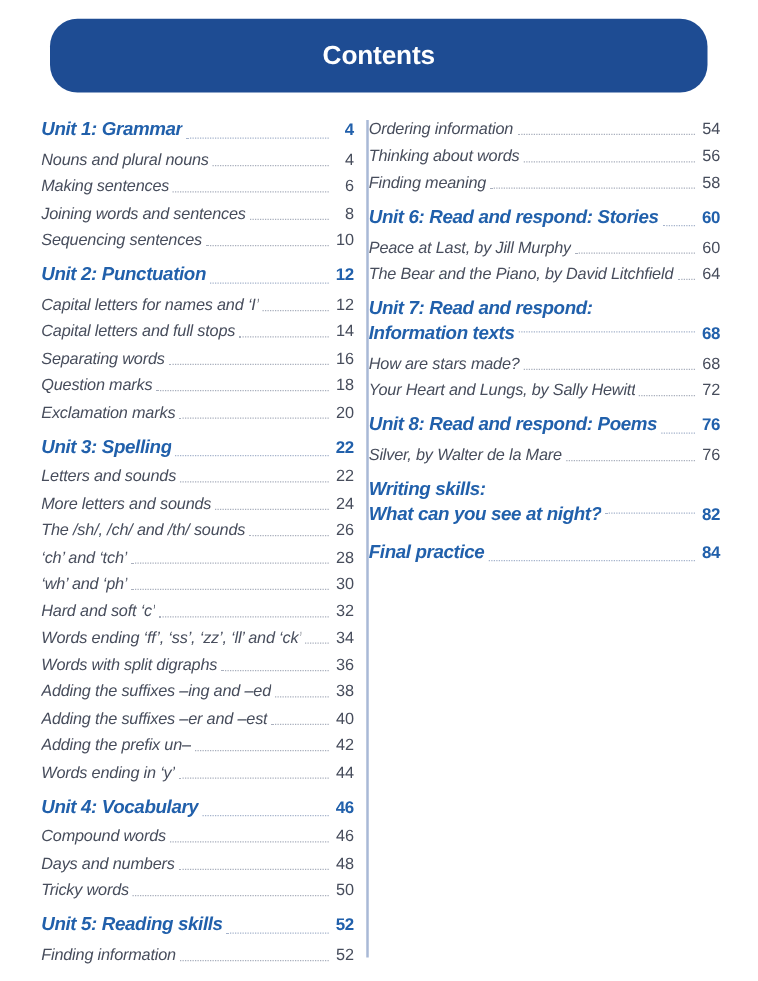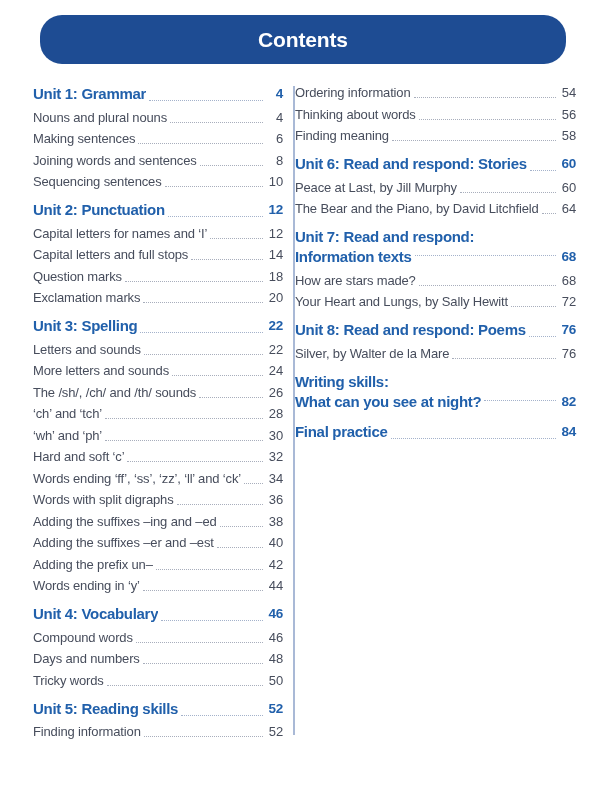--- a/index.html
+++ b/index.html
@@ -5,21 +5,21 @@
   * { box-sizing: border-box; }
   html, body { margin: 0; padding: 0; }
   body {
     width: 606px; height: 785px; overflow: hidden;
     background: #ffffff;
     font-family: "Liberation Sans", sans-serif;
     letter-spacing: -0.15px;
   }
   .title-pill {
     margin: 15px 40px 0 40px;
-    height: 49px;
+    height: 59px;
     border-radius: 22px;
     background: var(--header-bg, #1e4c93);
     color: #ffffff;
     display: flex; align-items: center; justify-content: center;
     font-size: 21px; font-weight: bold;
   }
   .columns {
     display: flex;
     margin: 20px 30px 0 33px;
     align-items: stretch;
@@ -33,21 +33,21 @@
   }
   .col-right { flex: 1 1 auto; padding-left: 0; min-width: 0; }
 
   .row {
     display: flex; align-items: flex-end;
     margin-bottom: 4.5px;
     color: var(--body-text, #474d5c);
     font-size: 13px; line-height: 17px;
     min-width: 0;
   }
-  .row .label { white-space: nowrap; flex: 0 1 auto; overflow: hidden; }
+  .row .label { white-space: nowrap; flex: 0 1 auto; overflow: hidden; font-style: italic; }
   .leader {
     flex: 1 1 auto; min-width: 6px;
     border-bottom: 1.5px dotted var(--leader, #a8aebc);
     margin: 0 3px 3px 3px;
   }
   .page { flex: 0 0 auto; min-width: 17px; text-align: right; }
 
   .unit {
     color: var(--unit-blue, #2160ab);
     font-weight: bold;
@@ -103,20 +103,25 @@
       </div>
       <div class="row">
         <span class="label">Capital letters for names and ‘I’</span>
         <span class="leader"></span>
         <span class="page">12</span>
       </div>
       <div class="row">
         <span class="label">Capital letters and full stops</span>
         <span class="leader"></span>
         <span class="page">14</span>
+      </div>
+      <div class="row">
+        <span class="label">Separating words</span>
+        <span class="leader"></span>
+        <span class="page">16</span>
       </div>
       <div class="row">
         <span class="label">Question marks</span>
         <span class="leader"></span>
         <span class="page">18</span>
       </div>
       <div class="row">
         <span class="label">Exclamation marks</span>
         <span class="leader"></span>
         <span class="page">20</span>

